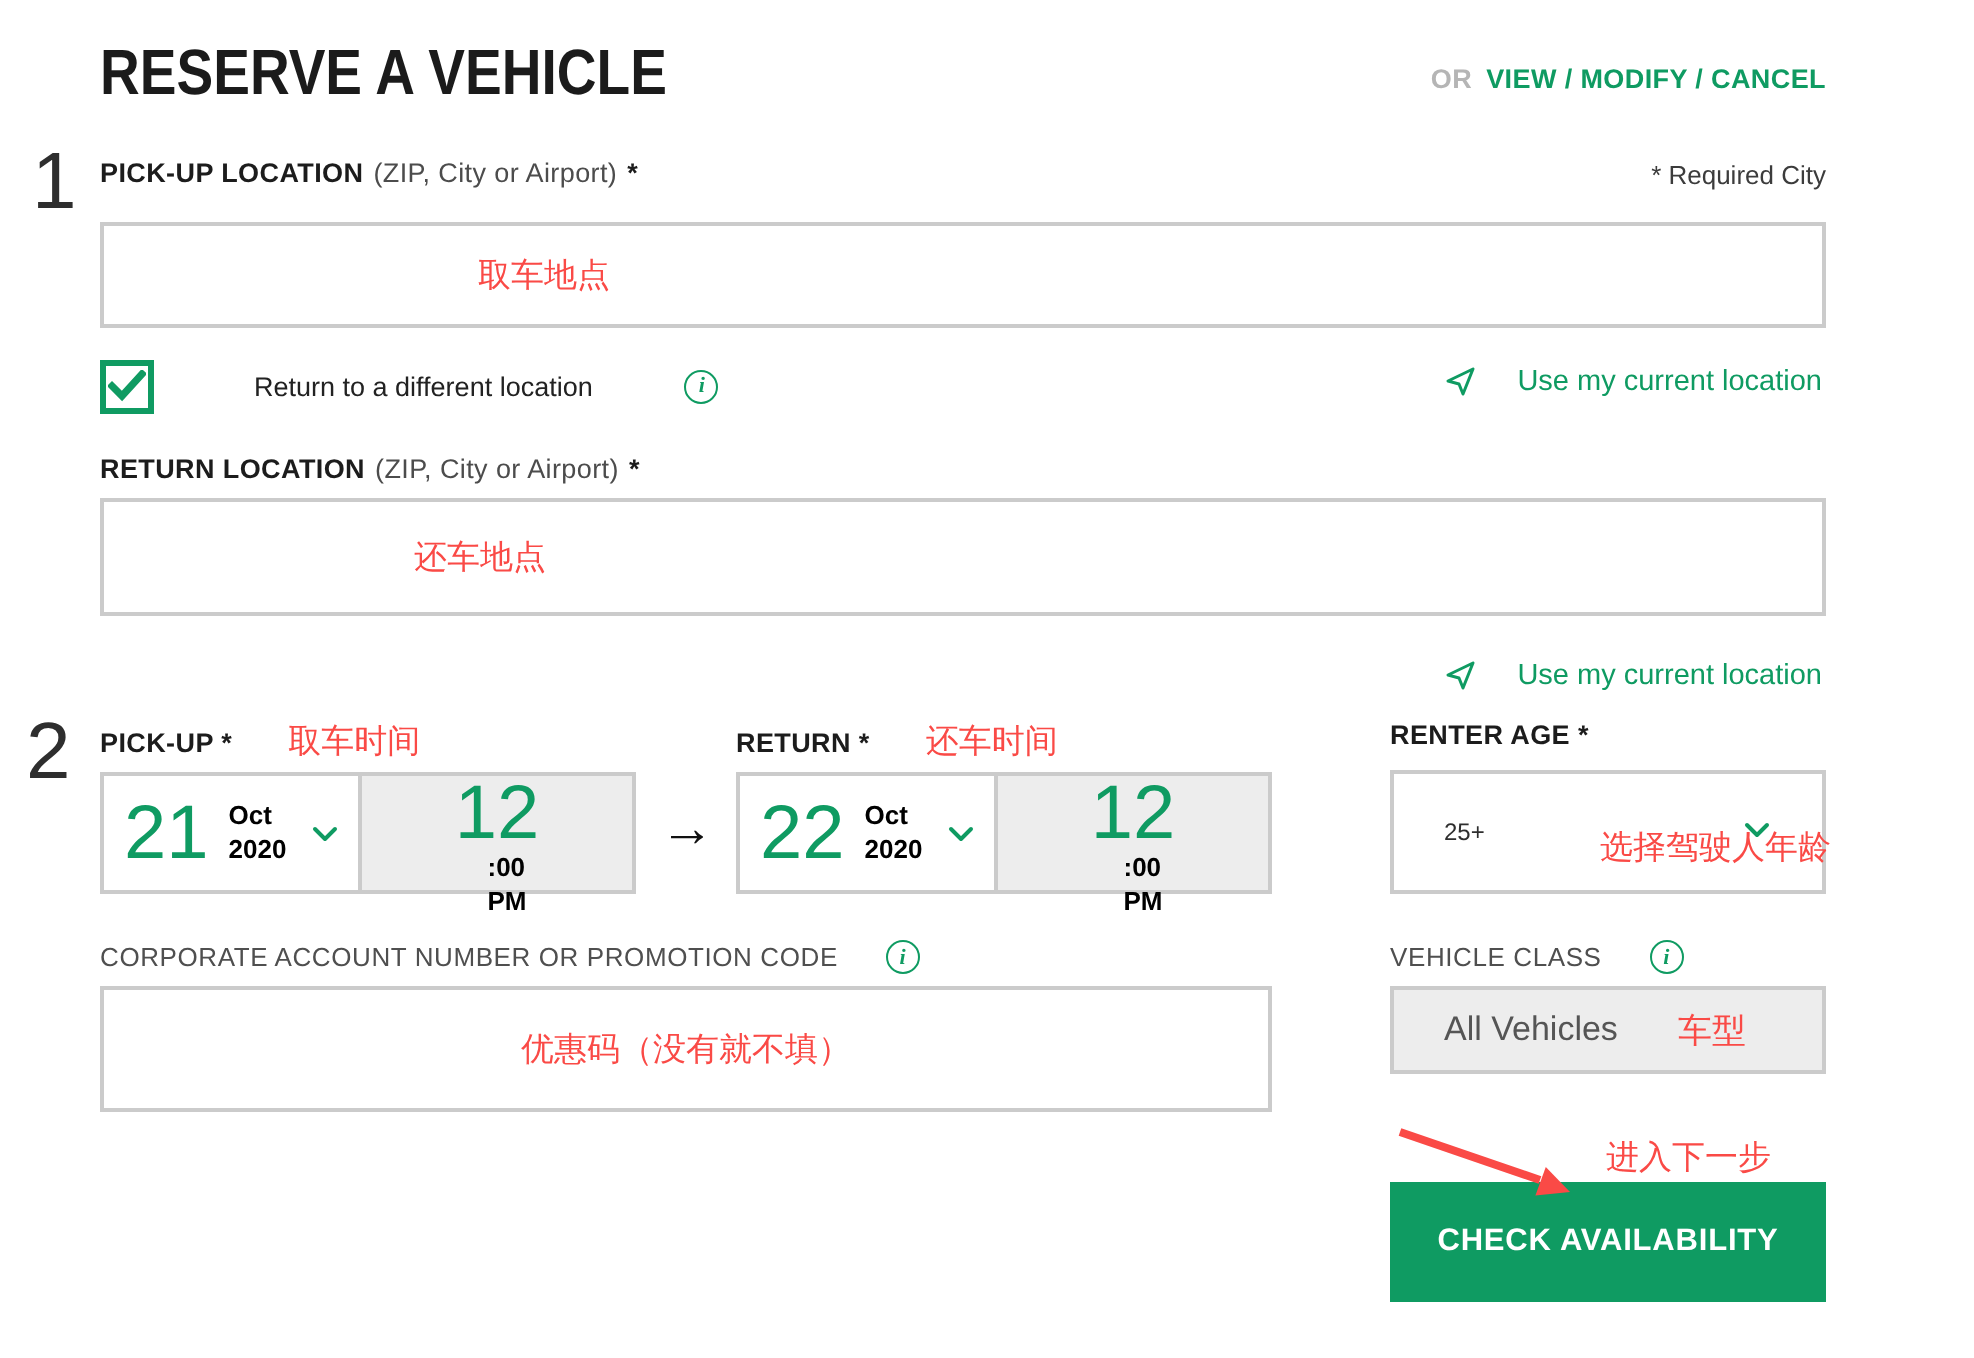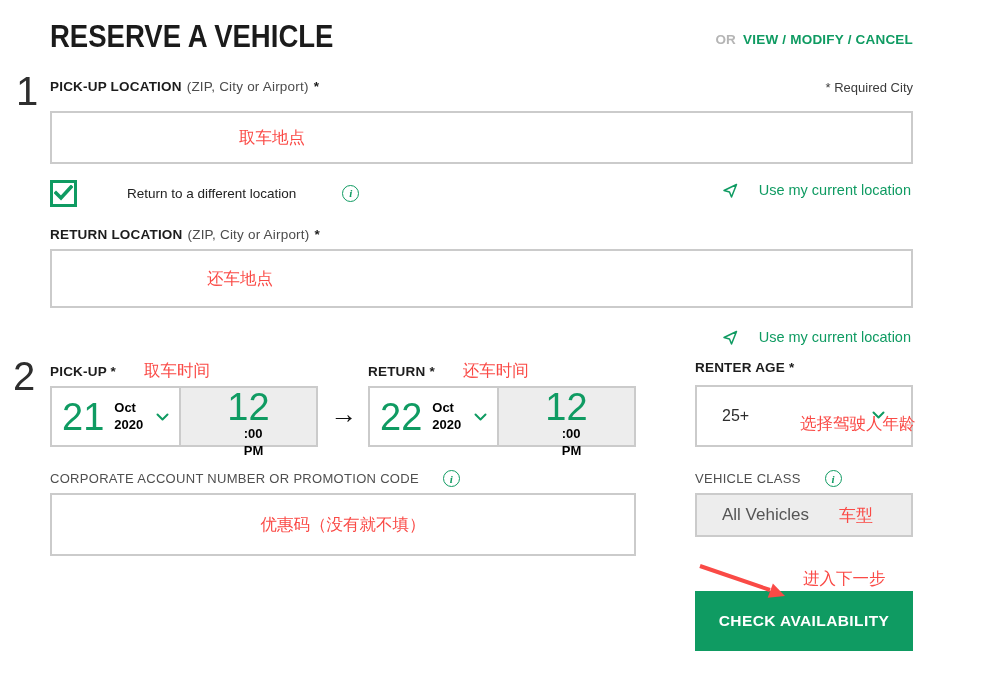--- a/index.html
+++ b/index.html
@@ -42,21 +42,21 @@
   .cb-row{position:absolute;left:50px;top:179px;display:flex;align-items:center;height:28px;gap:37px;}
   .checkbox{width:27px;height:27px;box-sizing:border-box;border:3px solid #0f9b62;background:#fff;
             display:flex;align-items:center;justify-content:center;cursor:pointer;}
   .cb-label{margin-left:13px;font-size:13.5px;color:#222;}
   .info{width:17px;height:17px;box-sizing:border-box;border:1.5px solid #0f9b62;border-radius:50%;
         display:inline-flex;align-items:center;justify-content:center;flex:0 0 auto;
         font:italic 700 11px "Liberation Serif",serif;color:#0f9b62;cursor:pointer;}
   .cb-row .info{margin-left:9px;}
 
   
-  .curloc{position:absolute;display:flex;gap:20px;color:#0f9b62;
+  .curloc{position:absolute;display:flex;align-items:center;gap:20px;color:#0f9b62;
           font-size:14.5px;cursor:pointer;}
   #curloc1{right:76px;top:182px;}
   #curloc2{right:76px;top:329px;}
 
   
   .label-row{position:absolute;display:flex;align-items:baseline;}
   .bold-label{font-size:13.5px;font-weight:700;color:#1c1c1c;letter-spacing:.2px;}
   .label-row .annotation{margin-left:28px;}
   #pickup2-label{left:50px;top:360px;}
   #return2-label{left:368px;top:360px;}
@@ -72,21 +72,21 @@
                  font-size:13px;font-weight:700;color:#000000;line-height:1.3;}
   .picker .chev{margin-left:auto;}
   #pickup-date{left:50px;top:386px;width:131px;height:61px;}
   #pickup-time{left:179px;top:386px;width:139px;height:61px;}
   #return-date{left:368px;top:386px;width:131px;height:61px;}
   #return-time{left:497px;top:386px;width:139px;height:61px;}
   .flow-arrow{position:absolute;left:330px;top:399px;font-size:27px;color:#111;}
 
   
   #age-box{left:695px;top:385px;width:218px;height:62px;padding-left:25px;cursor:pointer;overflow:visible;}
-  #age-box .value{font-size:16px;color:#2e2e2e;}
+  #age-box .value{font-size:12px;color:#2e2e2e;}
   #age-box .chev{position:absolute;right:26px;top:24px;margin:0;}
   #age-annotation{position:absolute;left:800px;top:413px;z-index:3;}
 
   
   #corp-label{left:50px;top:470px;}
   #vehicle-label{left:695px;top:470px;}
   .select-box{position:absolute;box-sizing:border-box;border:2px solid #cbcbcb;background:#ededed;
               display:flex;align-items:center;cursor:pointer;}
   #vehicle-box{left:695px;top:493px;width:218px;height:44px;padding-left:25px;}
   #vehicle-box .value{font-size:17px;color:#555;}

